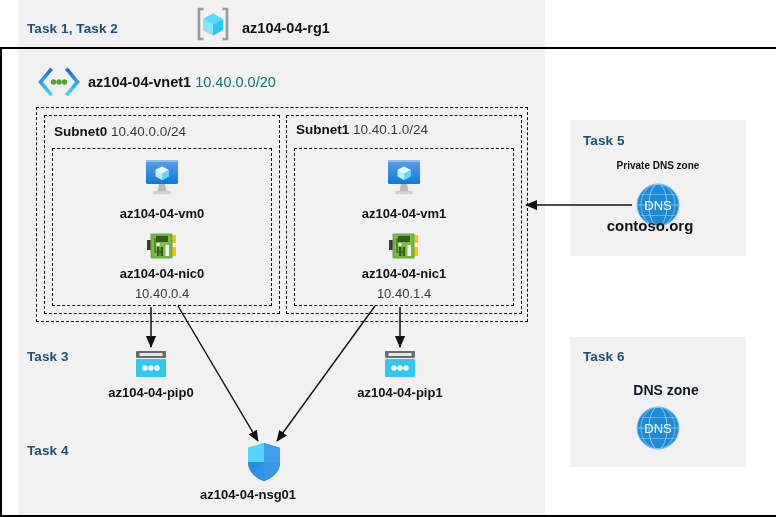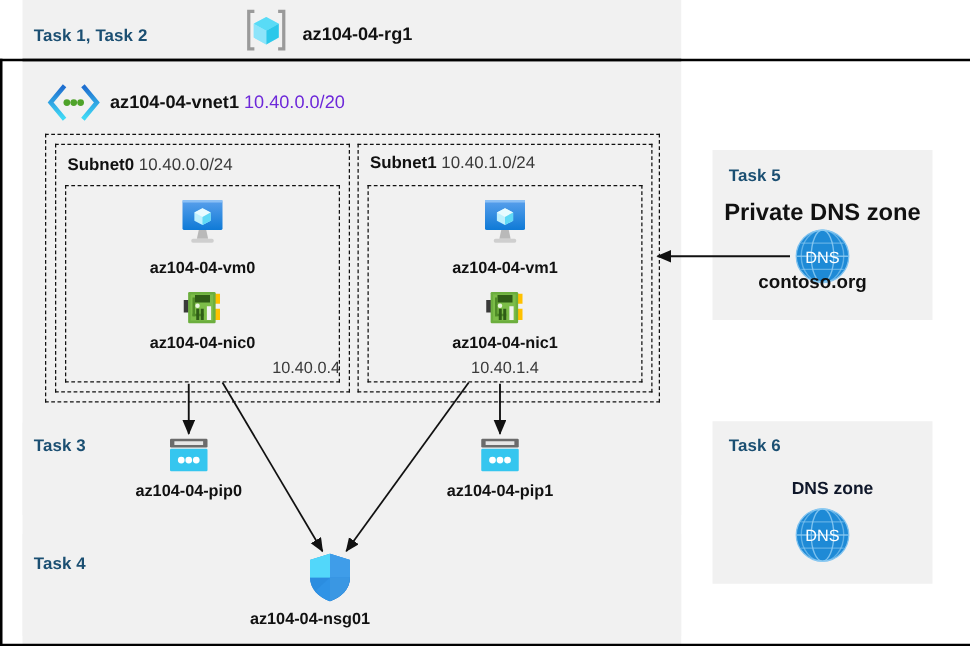--- a/index.html
+++ b/index.html
@@ -38,21 +38,21 @@
   .bold-name{font-weight:bold;color:#111;font-size:13px;white-space:nowrap;}
   .plain-name{color:#3a3a3a;font-weight:normal;font-size:13px;}
 
   
   .vnet-box{
     left:27px;top:56px;width:510px;height:273px;
     background:#f1f1f1;
   }
   .vnet-title{left:88px;top:73px;}
   .vnet-title .t1{font-weight:bold;color:#111;font-size:14.5px;text-align:right;}
-  .vnet-title .t2{color:#6d28d9;font-size:14.5px;font-weight:normal;}
+  .vnet-title .t2{color:#0f766e;font-size:14.5px;font-weight:normal;}
 
   
   .subnets-wrap{
     left:36px;top:107px;width:492px;height:215px;
     border:1.6px dashed #111;
     box-sizing:border-box;
   }
   .subnet-box{
     border:1.6px dashed #111;box-sizing:border-box;
     background:transparent;
@@ -176,21 +176,21 @@
       <rect x="9" y="4" width="12" height="6" fill="#2f5c16"></rect>
       <rect x="7" y="6" width="2" height="15" fill="#4f8c27"></rect>
       <rect x="7" y="19" width="9" height="2" fill="#4f8c27"></rect>
       <rect x="10" y="15" width="2.4" height="9" fill="#2f5c16"></rect>
       <rect x="13.6" y="15" width="2.4" height="9" fill="#2f5c16"></rect>
       <rect x="18.5" y="13" width="3.4" height="11" fill="#f2f2f2"></rect>
       <circle cx="11" cy="12.5" r="1.8" fill="#eaf5e0"></circle>
     </svg>
   </div>
   <div class="center-text bold-name" style="left:52px;top:266px;width:220px;">az104-04-nic0</div>
-  <div class="center-text plain-name" style="left:52px;top:286px;width:220px;text-align:right;">10.40.0.4</div>
+  <div class="center-text plain-name" style="left:52px;top:286px;width:220px;">10.40.0.4</div>
 
   <div class="abs subnet-box" style="left:286px;top:115px;width:236px;height:199px;"></div>
   <div class="abs subnet-title" style="left:296px;top:122px;">
     <b>Subnet1</b><span>&nbsp;</span><span>10.40.1.0/24</span>
   </div>
   <div class="abs inner-dash" style="left:294px;top:148px;width:220px;height:158px;"></div>
 
   <div class="icon vm-icon" style="left:382px;top:158px;">
     <svg width="44" height="40" viewBox="0 0 44 40">
       <defs>
@@ -269,21 +269,21 @@
       <path d="M17 20 H33 C33 29 26 36 17 39 Z" fill="#3a97e3"></path>
       <path d="M17 20 V39 C12.5 37.5 8.5 34.5 5.6 30.5 L17 20 Z" fill="#2f93e6"></path>
       <path d="M17 1 L33 6 V20 H17 Z" fill="#3f9de9"></path>
       <path d="M17 1 L1 6 V20 H17 Z" fill="#52d7fa"></path>
     </svg>
   </div>
   <div class="center-text bold-name" style="left:158px;top:487px;width:180px;">az104-04-nsg01</div>
 
   <div class="abs panel" style="left:570px;top:120px;width:176px;height:136px;"></div>
   <div class="abs task-label" style="left:583px;top:133px;">Task 5</div>
-  <div class="center-text" style="left:570px;top:160px;width:176px;font-weight:bold;color:#111;font-size:19px;">Private DNS zone</div>
+  <div class="center-text" style="left:570px;top:160px;width:176px;font-weight:bold;color:#111;font-size:10px;">Private DNS zone</div>
 
   <div class="icon dns-icon" style="left:636px;top:183px;">
     <svg width="44" height="44" viewBox="0 0 44 44">
       <circle cx="22" cy="22" r="21" fill="#1e8ad6"></circle>
       <circle cx="22" cy="22" r="21" fill="none" stroke="#7fc2ef" stroke-width="1"></circle>
       <ellipse cx="22" cy="22" rx="9" ry="21" fill="none" stroke="#8ecbf2" stroke-width="1.1" opacity=".85"></ellipse>
       <ellipse cx="22" cy="22" rx="17" ry="21" fill="none" stroke="#8ecbf2" stroke-width="1.1" opacity=".6"></ellipse>
       <line x1="1.5" y1="22" x2="42.5" y2="22" stroke="#8ecbf2" stroke-width="1.1" opacity=".85"></line>
       <line x1="5" y1="11.5" x2="39" y2="11.5" stroke="#8ecbf2" stroke-width="1" opacity=".6"></line>
       <line x1="5" y1="32.5" x2="39" y2="32.5" stroke="#8ecbf2" stroke-width="1" opacity=".6"></line>

